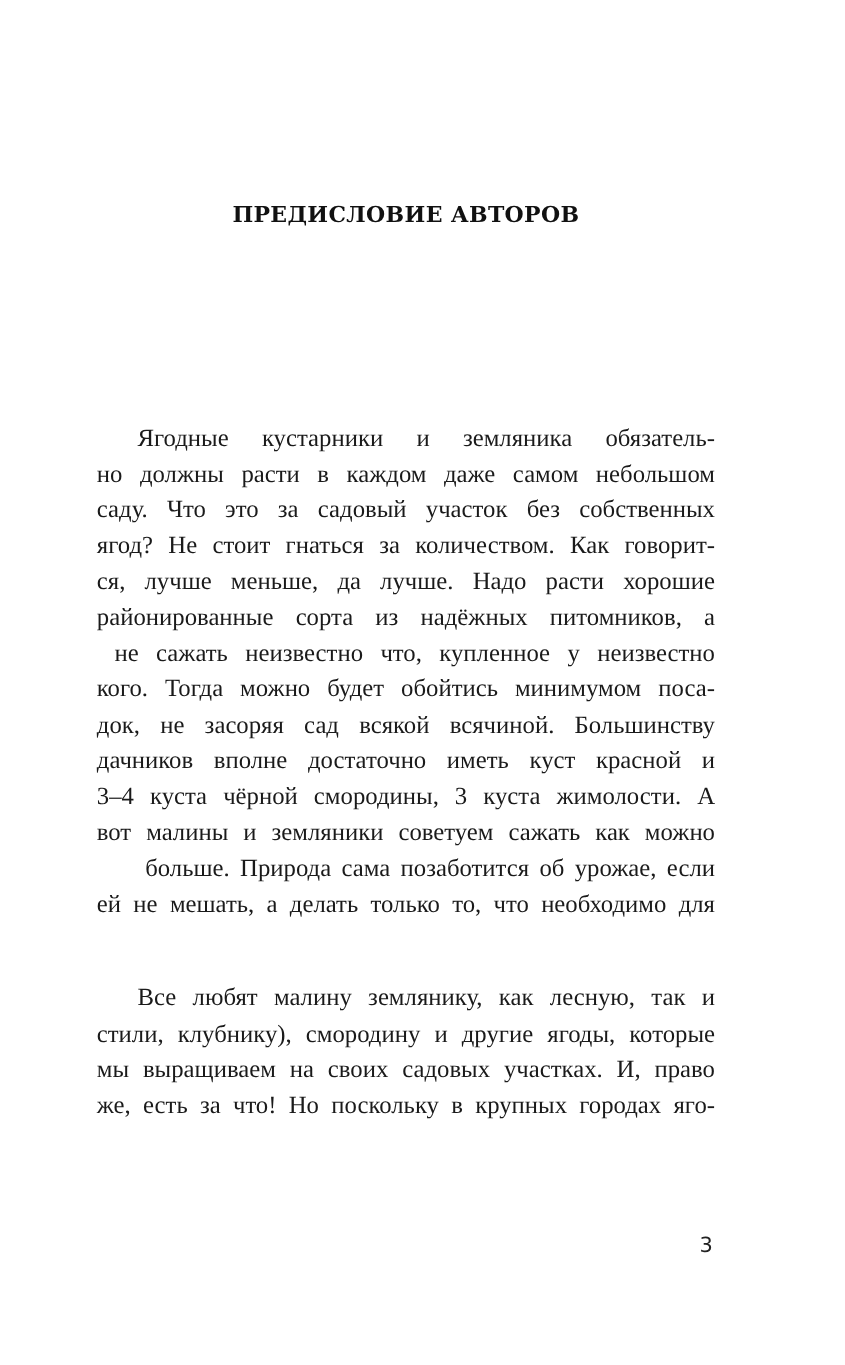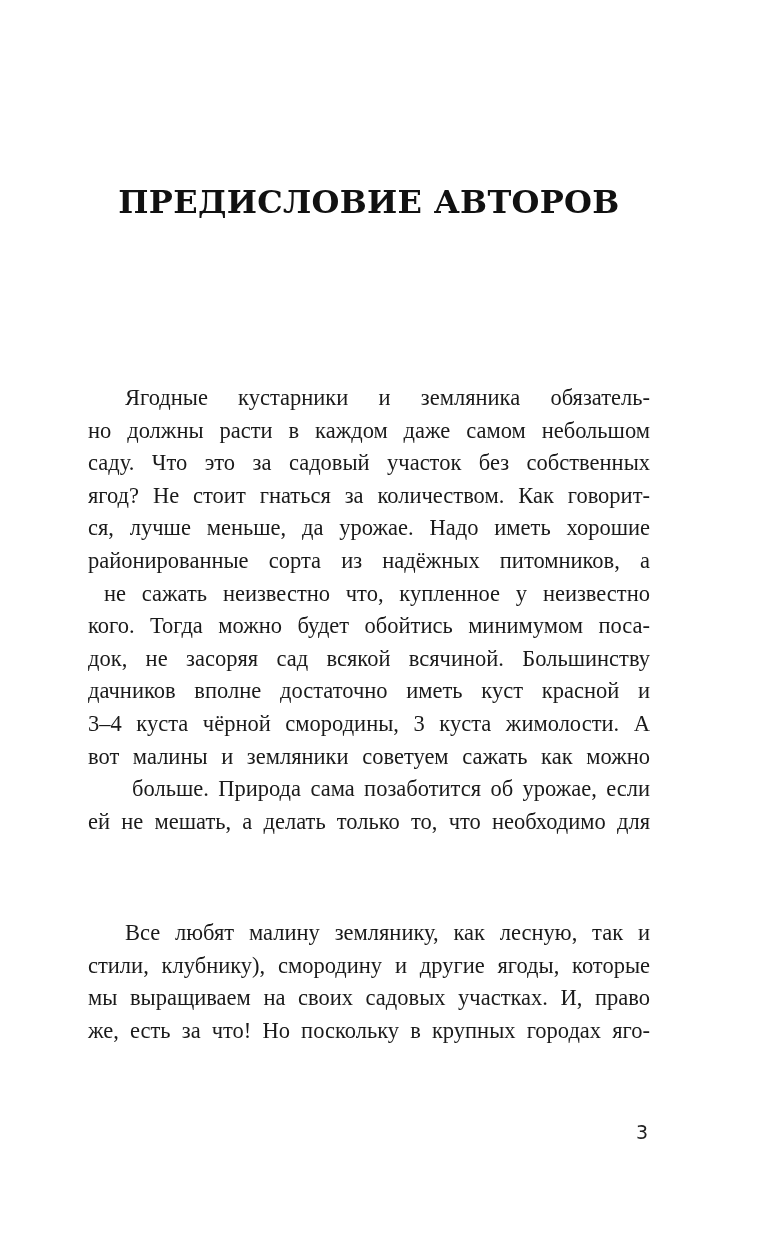--- a/index.html
+++ b/index.html
@@ -16,21 +16,21 @@
       font-family: "Liberation Serif", "DejaVu Serif", serif;
     }
     .page-title {
       position: absolute;
       left: 0;
       width: 738px;
       top: 183px;
       text-align: center;
       font-family: "DejaVu Serif", "Liberation Serif", serif;
       font-weight: bold;
-      font-size: 32px;
+      font-size: 20px;
       letter-spacing: 0.3px;
       color: #111111;
       margin: 0;
     }
     .paragraph {
       position: absolute;
       left: 88px;
       width: 562px;
     }
     .line {
@@ -44,41 +44,41 @@
       overflow: visible;
       font-family: Liberation Serif, serif;
     }
     .line.first {
       text-indent: 37px;
     }
     .line.last {
       text-align-last: left;
     }
     .p1 { top: 382px; }
-    .p2 { top: 917px; }
+    .p2 { top: 891px; }
     .page-number {
       position: absolute;
       left: 636px;
       top: 1121px;
       font-family: "DejaVu Sans", "Liberation Sans", sans-serif;
       font-size: 19px;
       color: #222222;
     }
   </style>
 </head>
 <body>
 
 <h1 class="page-title">ПРЕДИСЛОВИЕ АВТОРОВ</h1>
 
 <div class="paragraph p1">
   <span class="line first" style="white-space: normal;">Ягодные кустарники и земляника обязатель-</span>
   <span class="line" style="white-space: normal;">но должны расти в каждом даже самом небольшом</span>
   <span class="line" style="white-space: normal;">саду. Что это за садовый участок без собственных</span>
   <span class="line" style="white-space: normal;">ягод? Не стоит гнаться за количеством. Как говорит-</span>
-  <span class="line" style="white-space: normal;">ся, лучше меньше, да урожае. Надо иметь хорошие</span>
+  <span class="line" style="white-space: normal;">ся, лучше меньше, да лучше. Надо расти хорошие</span>
   <span class="line" style="white-space: normal;">районированные сорта из надёжных питомников, а</span>
   <span class="line" style="white-space: normal; margin-left: 16px;">не сажать неизвестно что, купленное у неизвестно</span>
   <span class="line" style="white-space: normal;">кого. Тогда можно будет обойтись минимумом поса-</span>
   <span class="line" style="white-space: normal;">док, не засоряя сад всякой всячиной. Большинству</span>
   <span class="line" style="white-space: normal;">дачников вполне достаточно иметь куст красной и</span>
   <span class="line" style="white-space: normal;">3–4 куста чёрной смородины, 3 куста жимолости. А</span>
   <span class="line" style="white-space: normal;">вот малины и земляники советуем сажать как можно</span>
   <span class="line" style="white-space: normal; margin-left: 44px;">больше. Природа сама позаботится об урожае, если</span>
   <span class="line" style="white-space: normal;">ей не мешать, а делать только то, что необходимо для</span>
 </div>

